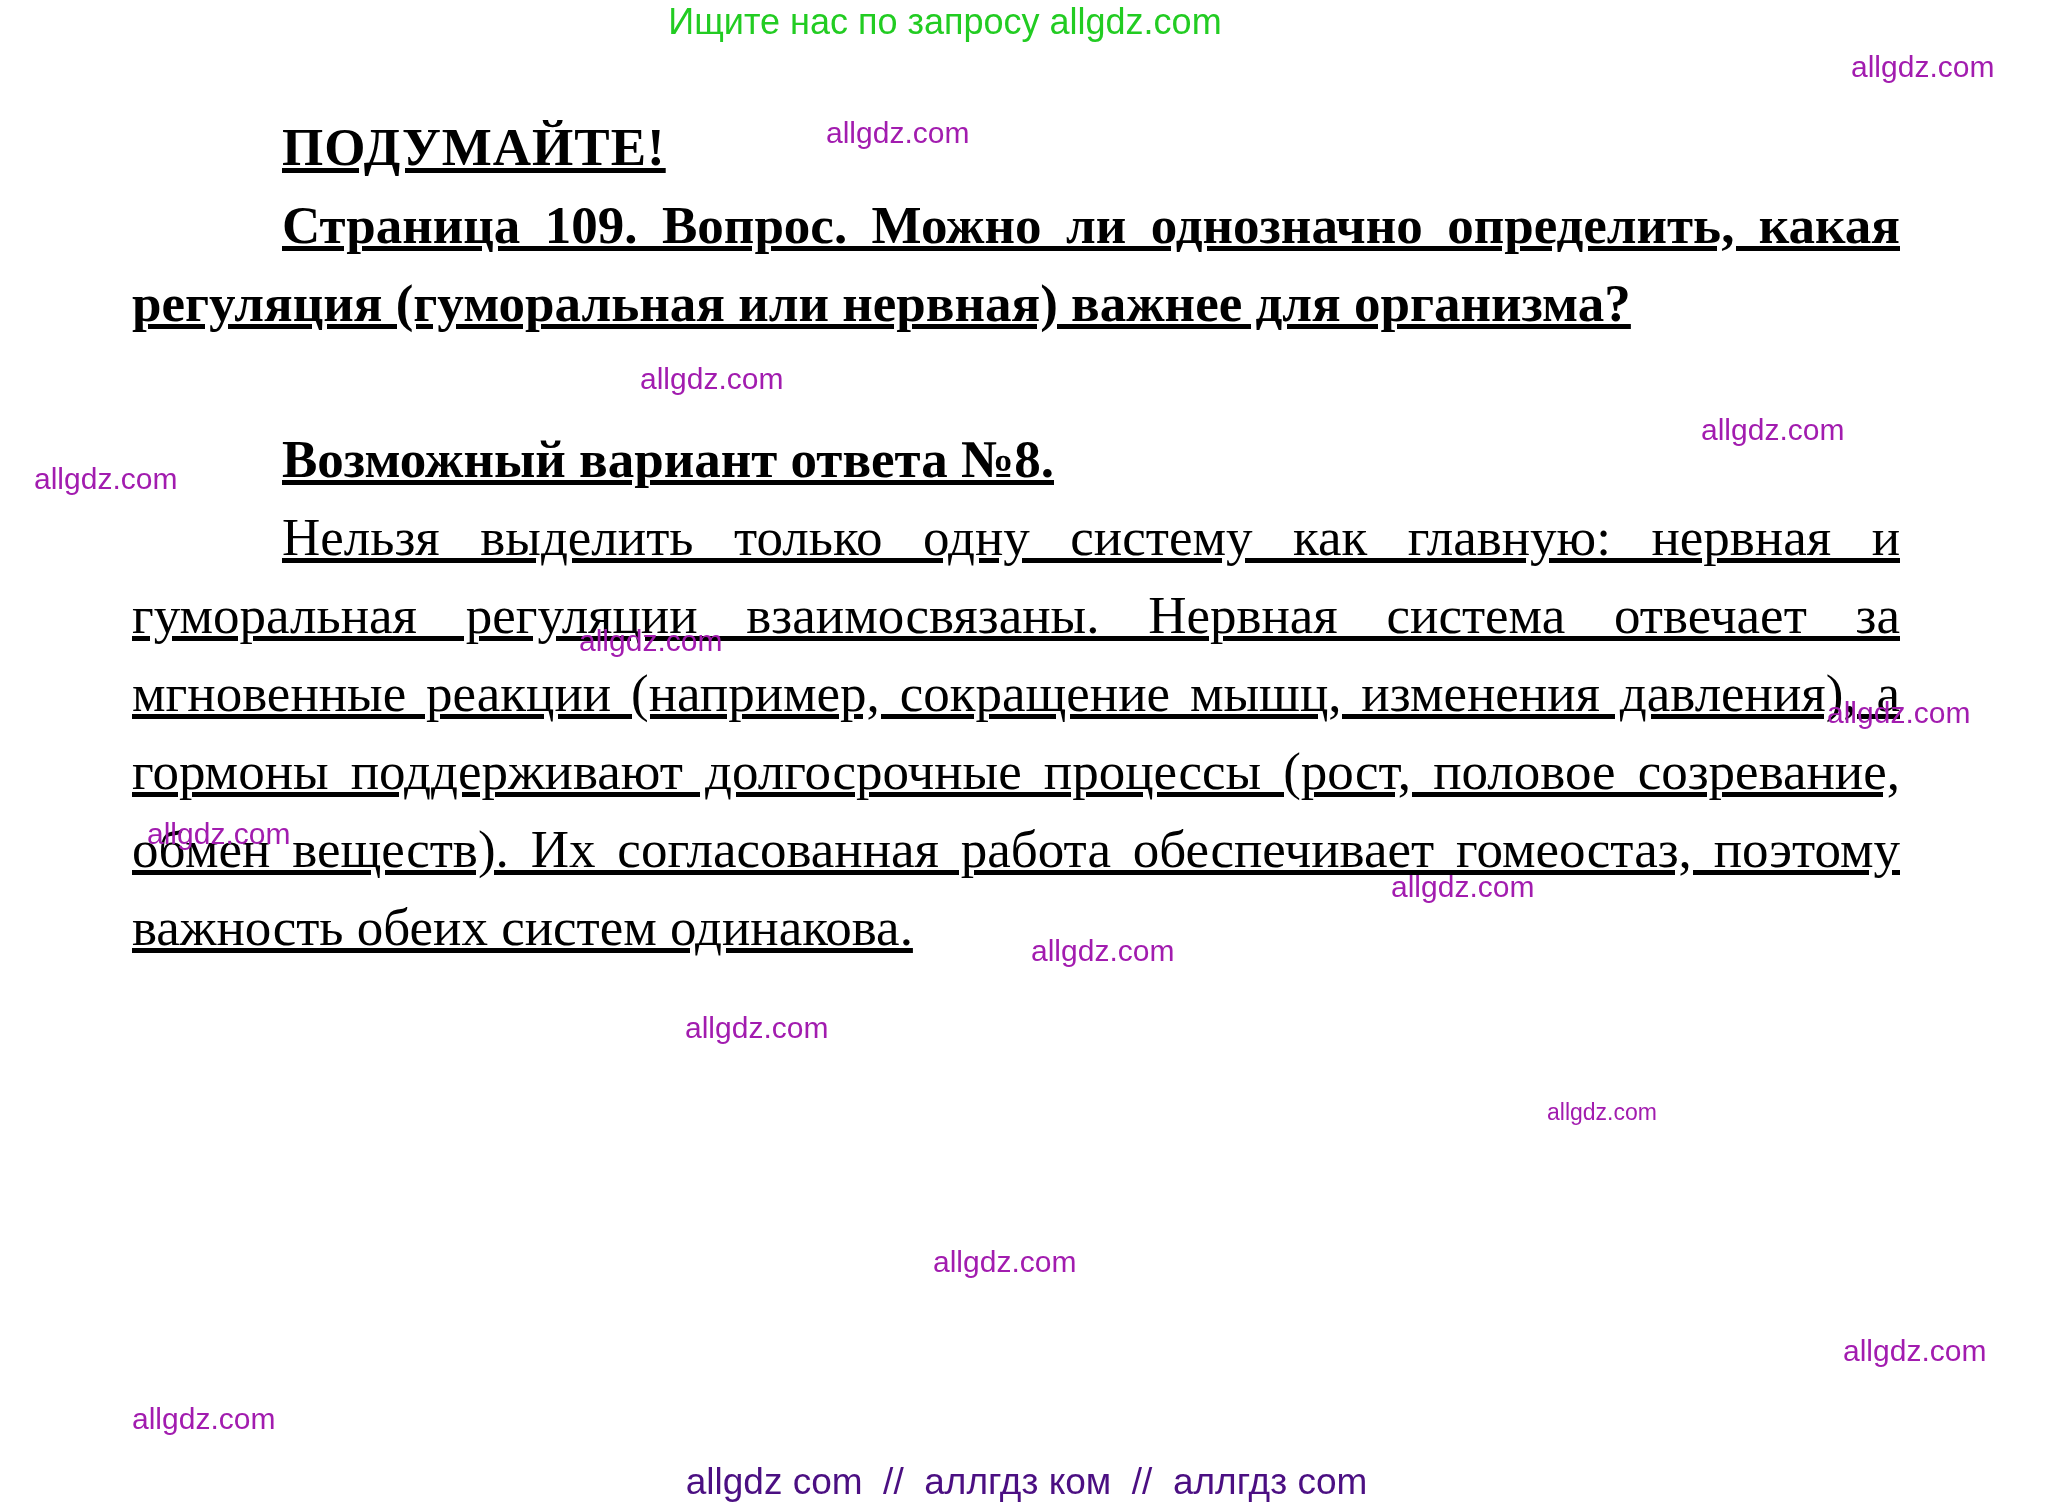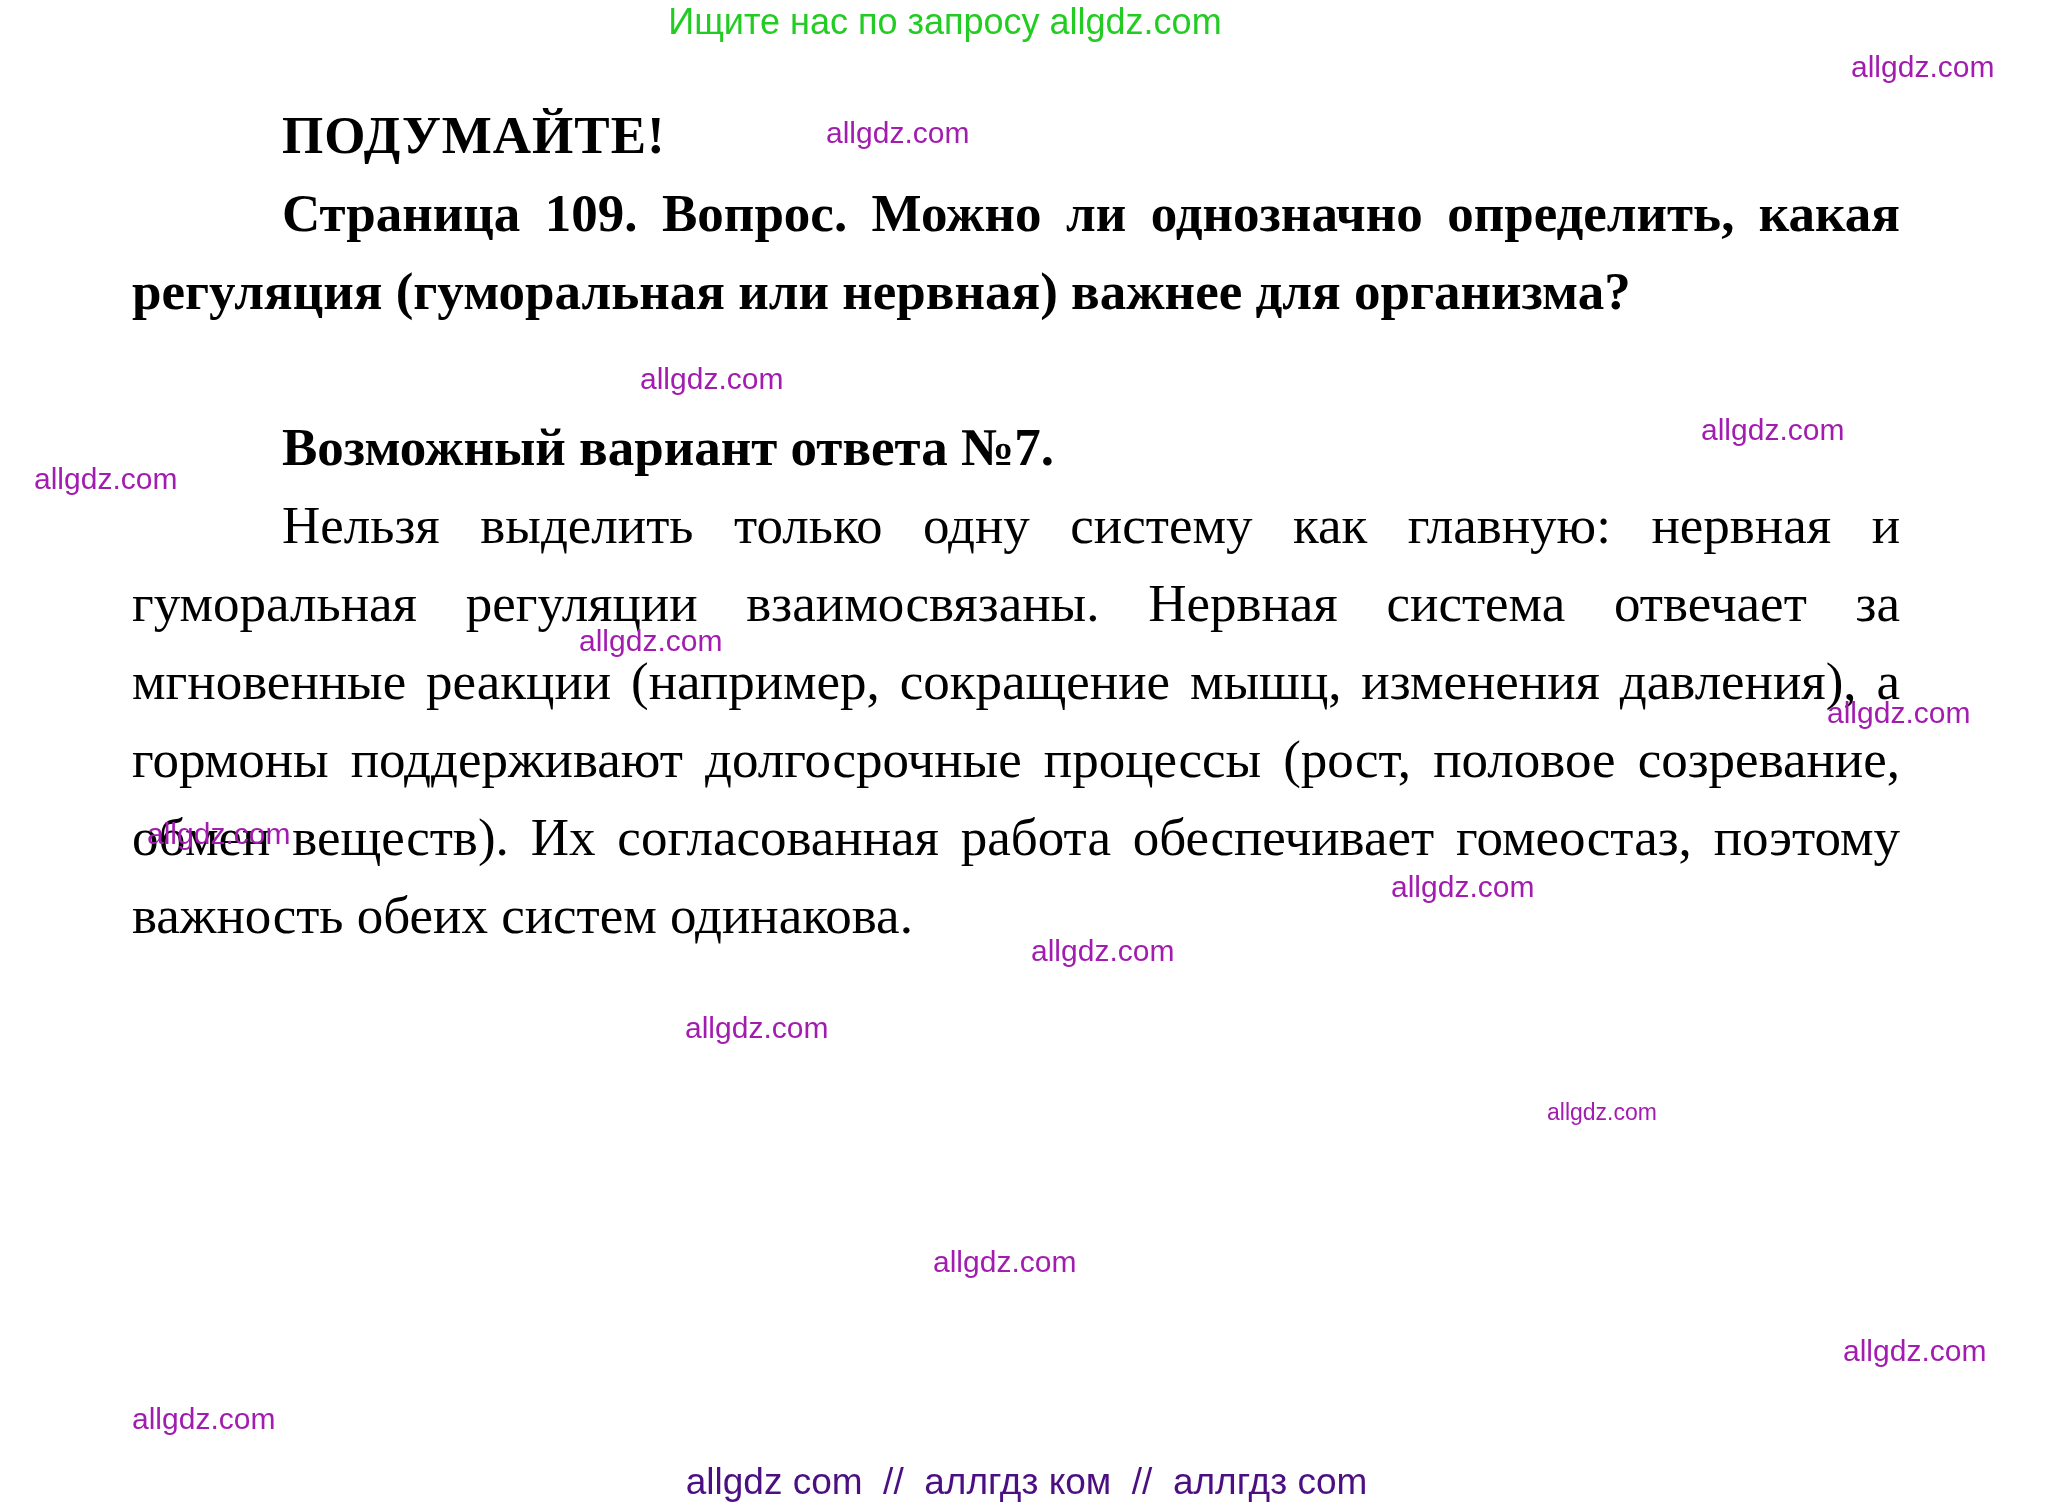--- a/index.html
+++ b/index.html
@@ -3,22 +3,22 @@
 <meta charset="utf-8">
 <style>
   html, body { margin:0; padding:0; background:#ffffff; }
   body { width:2053px; height:1505px; position:relative; overflow:hidden; }
   .promo {
     position:absolute; left:0; width:1890px; top:2px; text-align:center;
     font-family:"Liberation Sans", sans-serif; font-size:36px; color:#22cc22;
     line-height:40px;
   }
   .doc {
-    position:absolute; left:132px; top:96px; width:1768px;
-    font-family:"Liberation Serif", serif; font-size:53px; line-height:78px; color:#000;
+    position:absolute; left:132px; top:108px; width:1768px;
+    font-family:"Liberation Serif", serif; font-size:53px; line-height:78px; color:#000;text-decoration:underline;
   }
   .doc p { margin:0; text-align:justify; text-indent:150px; }
   .doc .bold { font-weight:bold; }
   .doc .title { font-weight:bold; letter-spacing:1px; }
   .doc .spacer { height:78px; }
   .wm {
     position:absolute; font-family:"Liberation Sans", sans-serif; font-size:30px;
     color:#a21caf; line-height:34px; white-space:nowrap;
   }
   .wm.small { font-size:23px; line-height:26px; }
@@ -30,21 +30,21 @@
 </style>
 </head>
 <body>
 
 <div class="promo">Ищите нас по запросу allgdz.com</div>
 
 <div class="doc">
   <p class="title">ПОДУМАЙТЕ!</p>
   <p class="bold">Страница 109. Вопрос. Можно ли однозначно определить, какая регуляция (гуморальная или нервная) важнее для организма?</p>
   <div class="spacer"></div>
-  <p class="bold">Возможный вариант ответа №7.</p>
+  <p class="bold">Возможный вариант ответа №8.</p>
   <p>Нельзя выделить только одну систему как главную: нервная и гуморальная регуляции взаимосвязаны. Нервная система отвечает за мгновенные реакции (например, сокращение мышц, изменения давления), а гормоны поддерживают долгосрочные процессы (рост, половое созревание, обмен веществ). Их согласованная работа обеспечивает гомеостаз, поэтому важность обеих систем одинакова.</p>
 </div>
 
 <div id="watermarks">
     <div class="wm" style="left: 1851px; top: 50px;">allgdz.com</div>
     <div class="wm" style="left: 826px; top: 116px;">allgdz.com</div>
     <div class="wm" style="left: 640px; top: 362px;">allgdz.com</div>
     <div class="wm" style="left: 1701px; top: 413px;">allgdz.com</div>
     <div class="wm" style="left: 34px; top: 462px;">allgdz.com</div>
     <div class="wm" style="left: 579px; top: 624px;">allgdz.com</div>

